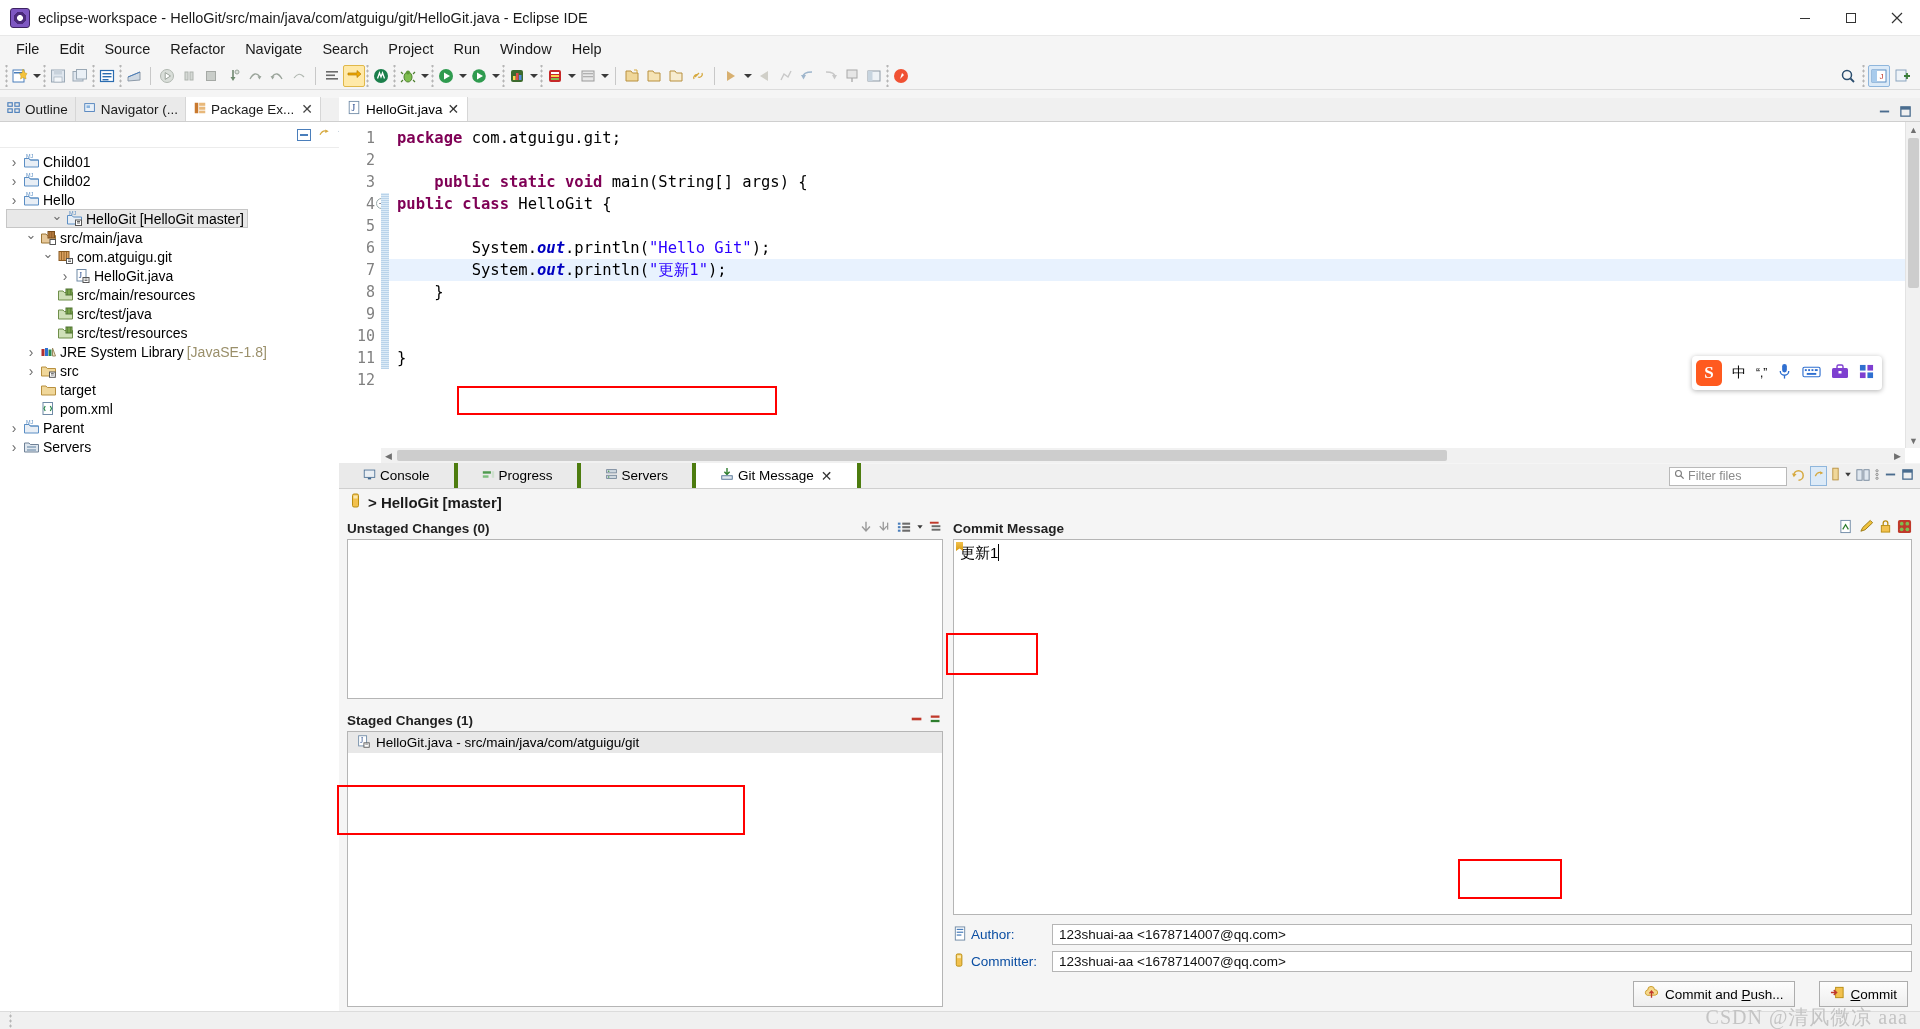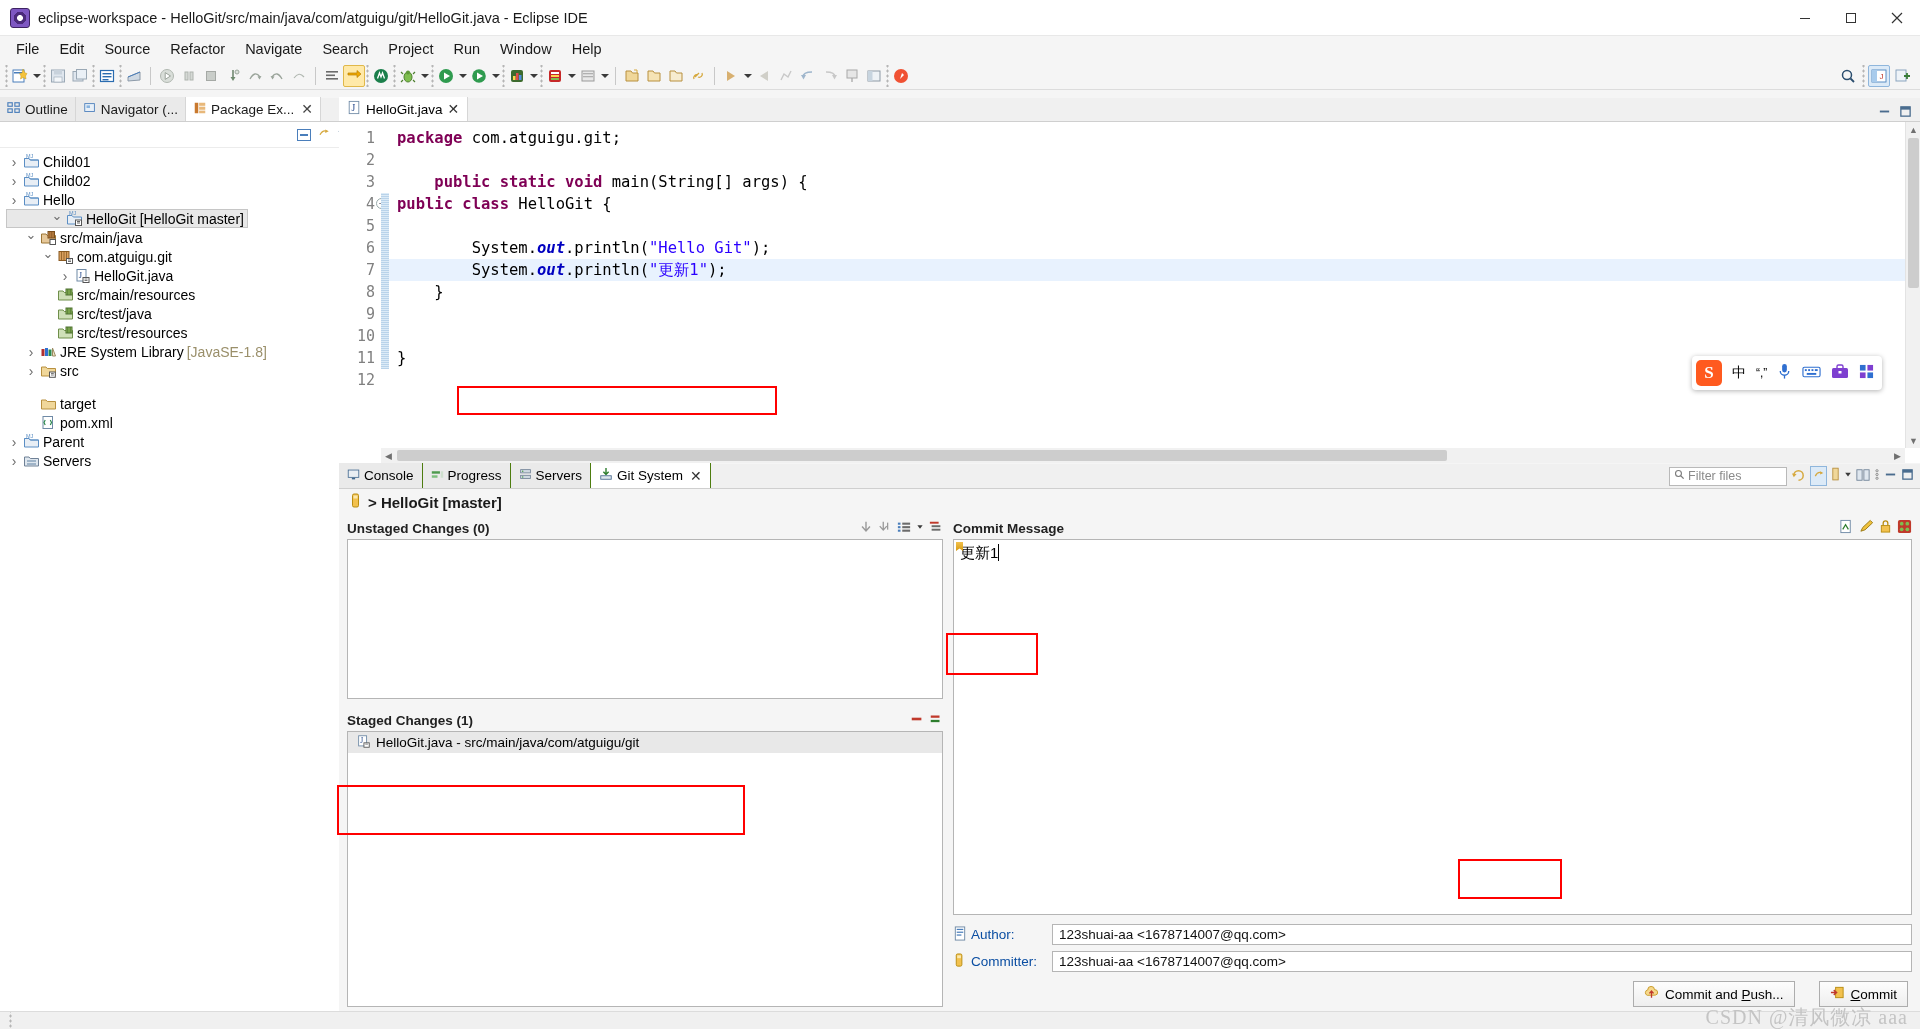--- a/index.html
+++ b/index.html
@@ -116,22 +116,22 @@
   .sb-thumb { position: absolute; background: #cdcdcd; border-radius: 2px; }
   .sb-arrow { position:absolute; width: 15px; height: 15px; display:flex; align-items:center; justify-content:center;
     color:#707070; font-size: 9px; }
 
   
   .redbox { position: absolute; border: 2px solid #ff0000; pointer-events: none; }
 
   
   .bottom-panel { position: absolute; left: 339px; right: 0; top: 366px; bottom: 0; background: #f5f5f5; }
   .btabrow { height: 25px; display: flex; align-items: flex-end; background: #f0f0f0; border-bottom: 1px solid #cfcfcf; }
-  .btab { display: flex; align-items: center; gap: 4px; height: 25px; padding: 0 8px; font-size: 13.5px;
-    background: #eaeaea; border-right: 1px solid #4d7c0f; white-space: nowrap; }
+  .btab { display: flex; align-items: center; gap: 4px; height: 25px; padding: 0 24px; font-size: 13.5px;
+    background: #eaeaea; border-right: 4px solid #4d7c0f; white-space: nowrap; }
   .btab.active { background: #fff; }
   .btab .x { margin-left: 3px; font-size: 14px; color: #333; }
   .btab-right { margin-left: auto; display: flex; align-items: center; gap: 4px; padding: 0 6px 2px 0; }
   .filterbox { width: 118px; height: 19px; border: 1px solid #b9b9b9; background: #fff; display: flex;
     align-items: center; gap: 3px; padding: 0 4px; font-size: 12.5px; color: #8a8a8a; }
 
   .gs-body { position: absolute; left: 0; right: 0; top: 25px; bottom: 0; background: #f5f5f5; }
   .repo-line { display: flex; align-items: center; gap: 6px; height: 26px; padding-left: 10px;
     font-size: 15px; font-weight: bold; color: #1a1a1a; }
 
@@ -659,21 +659,21 @@
               <span class="arrow closed"></span>
               <span class="ticon"><svg width="17" height="16" viewBox="0 0 17 16">
                   <path d="M1.5 4 L6 4 L7.3 5.5 L15.5 5.5 L15.5 13 L1.5 13 Z" fill="#f0d79a" stroke="#b8903f"></path>
                   <rect x="9.5" y="9" width="5.8" height="5.3" fill="#fff" stroke="#555"></rect>
                   <path d="M11 10.5 L13.8 10.5 M11 12 L13.8 12" stroke="#555" stroke-width=".8"></path>
                 </svg></span>
               <span class="tlabel">src</span>
             </div>
           </div>
           <div class="twrap">
-            <div class="trow" style="margin-left: 23px; margin-top: 14px;">
+            <div class="trow" style="margin-left: 23px;">
               <span class="arrow "></span>
               <span class="ticon"><svg width="17" height="16" viewBox="0 0 17 16">
                   <path d="M1.5 4 L6 4 L7.3 5.5 L15.5 5.5 L15.5 13 L1.5 13 Z" fill="#f0d79a" stroke="#b8903f"></path>
                 </svg></span>
               <span class="tlabel">target</span>
             </div>
           </div>
           <div class="twrap">
             <div class="trow" style="margin-left: 23px;">
               <span class="arrow "></span>
@@ -815,21 +815,21 @@
           </span>
           <span>Servers</span>
         </div>
         <div class="btab active">
           <span>
             <svg width="14" height="14" viewBox="0 0 16 16">
                 <path d="M8 1 L8 8 M5 5.5 L8 8.5 L11 5.5" fill="none" stroke="#2d7d2d" stroke-width="1.6"></path>
                 <rect x="2" y="10" width="12" height="4" fill="#dfe7ef" stroke="#4a6c8e"></rect>
               </svg>
           </span>
-          <span>Git System</span>
+          <span>Git Message</span>
           <span class="x">✕</span>
         </div>
         <div class="btab-right">
           <div class="filterbox">
             <span>
               <svg width="11" height="11" viewBox="0 0 16 16">
                   <circle cx="6.5" cy="6.5" r="4.3" fill="none" stroke="#7a7a7a" stroke-width="1.6"></circle>
                   <path d="M10 10 L14 14" stroke="#7a7a7a" stroke-width="2"></path>
                 </svg>
             </span>

